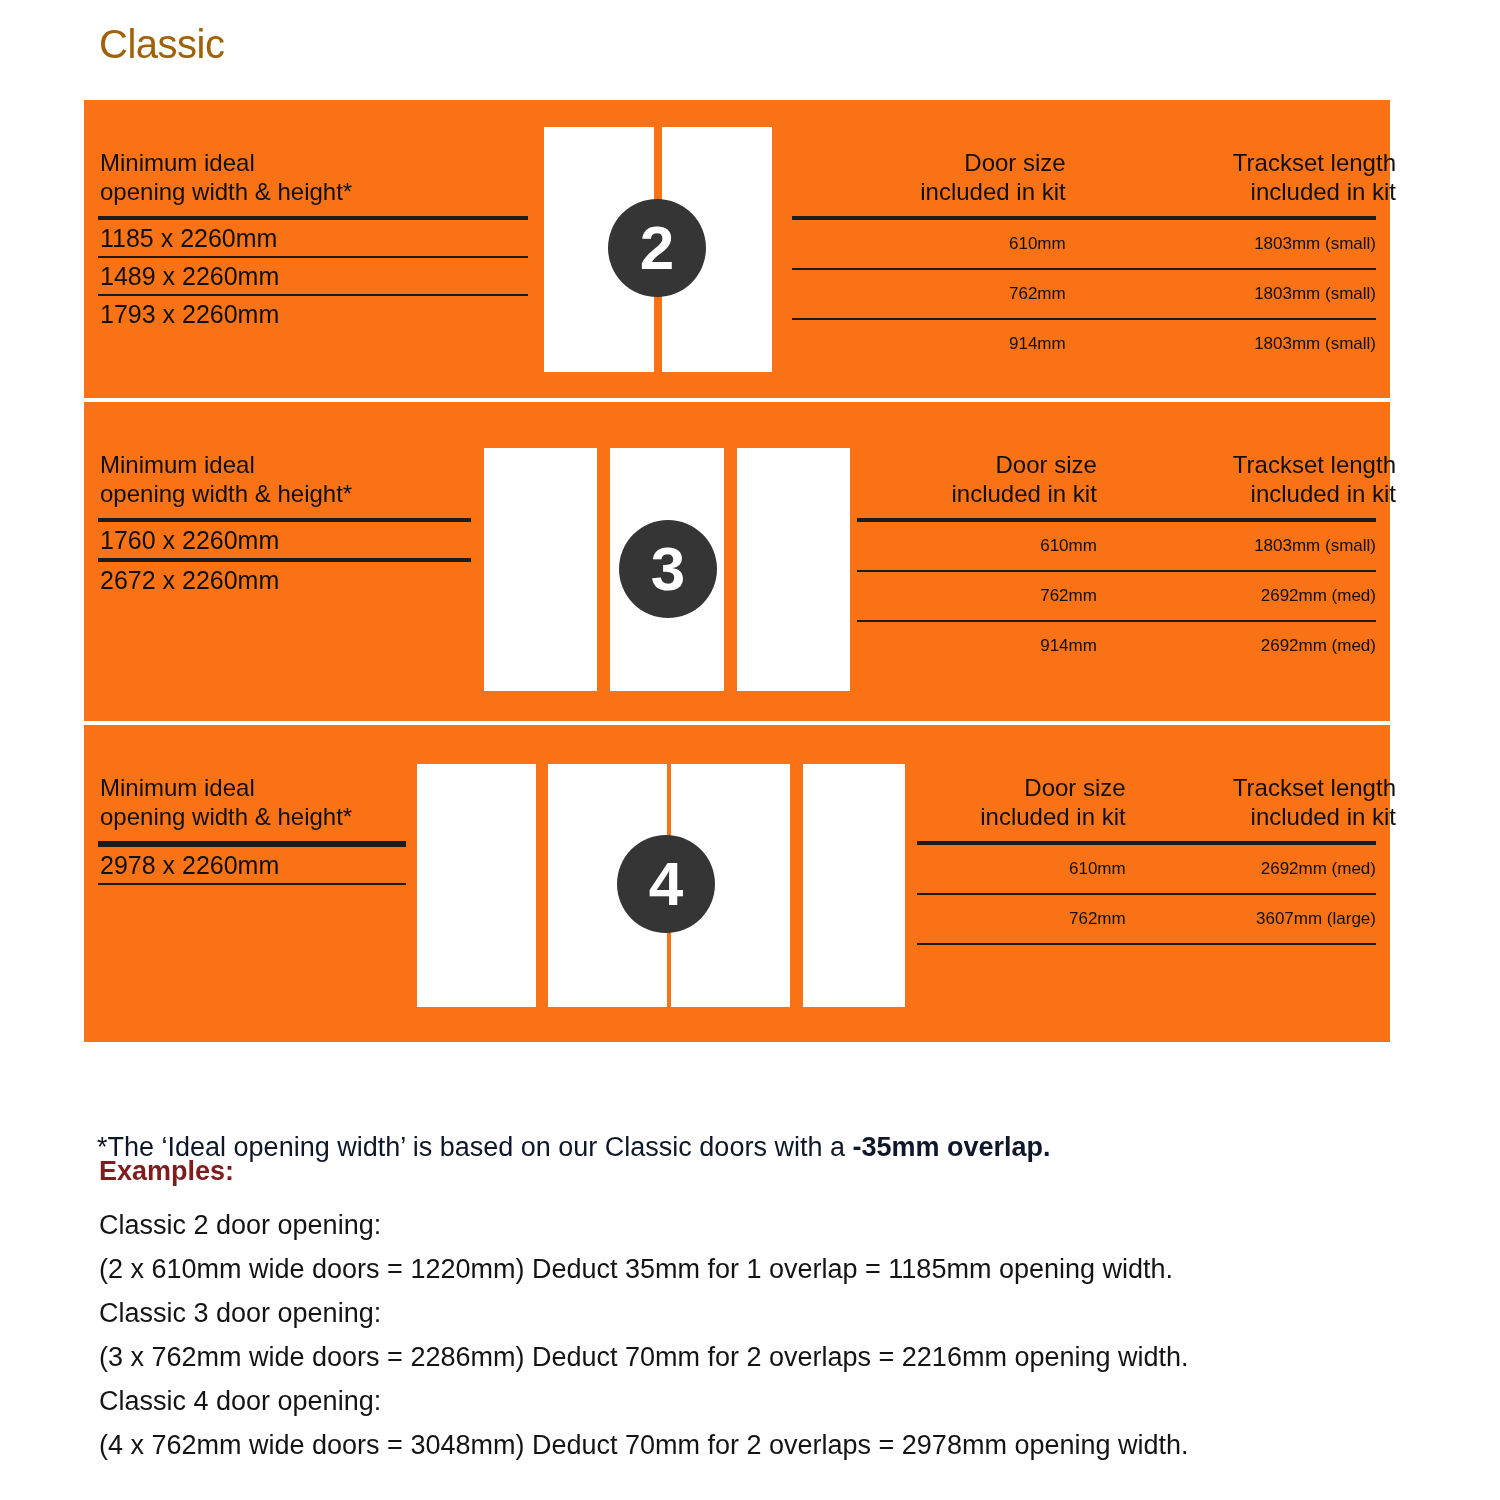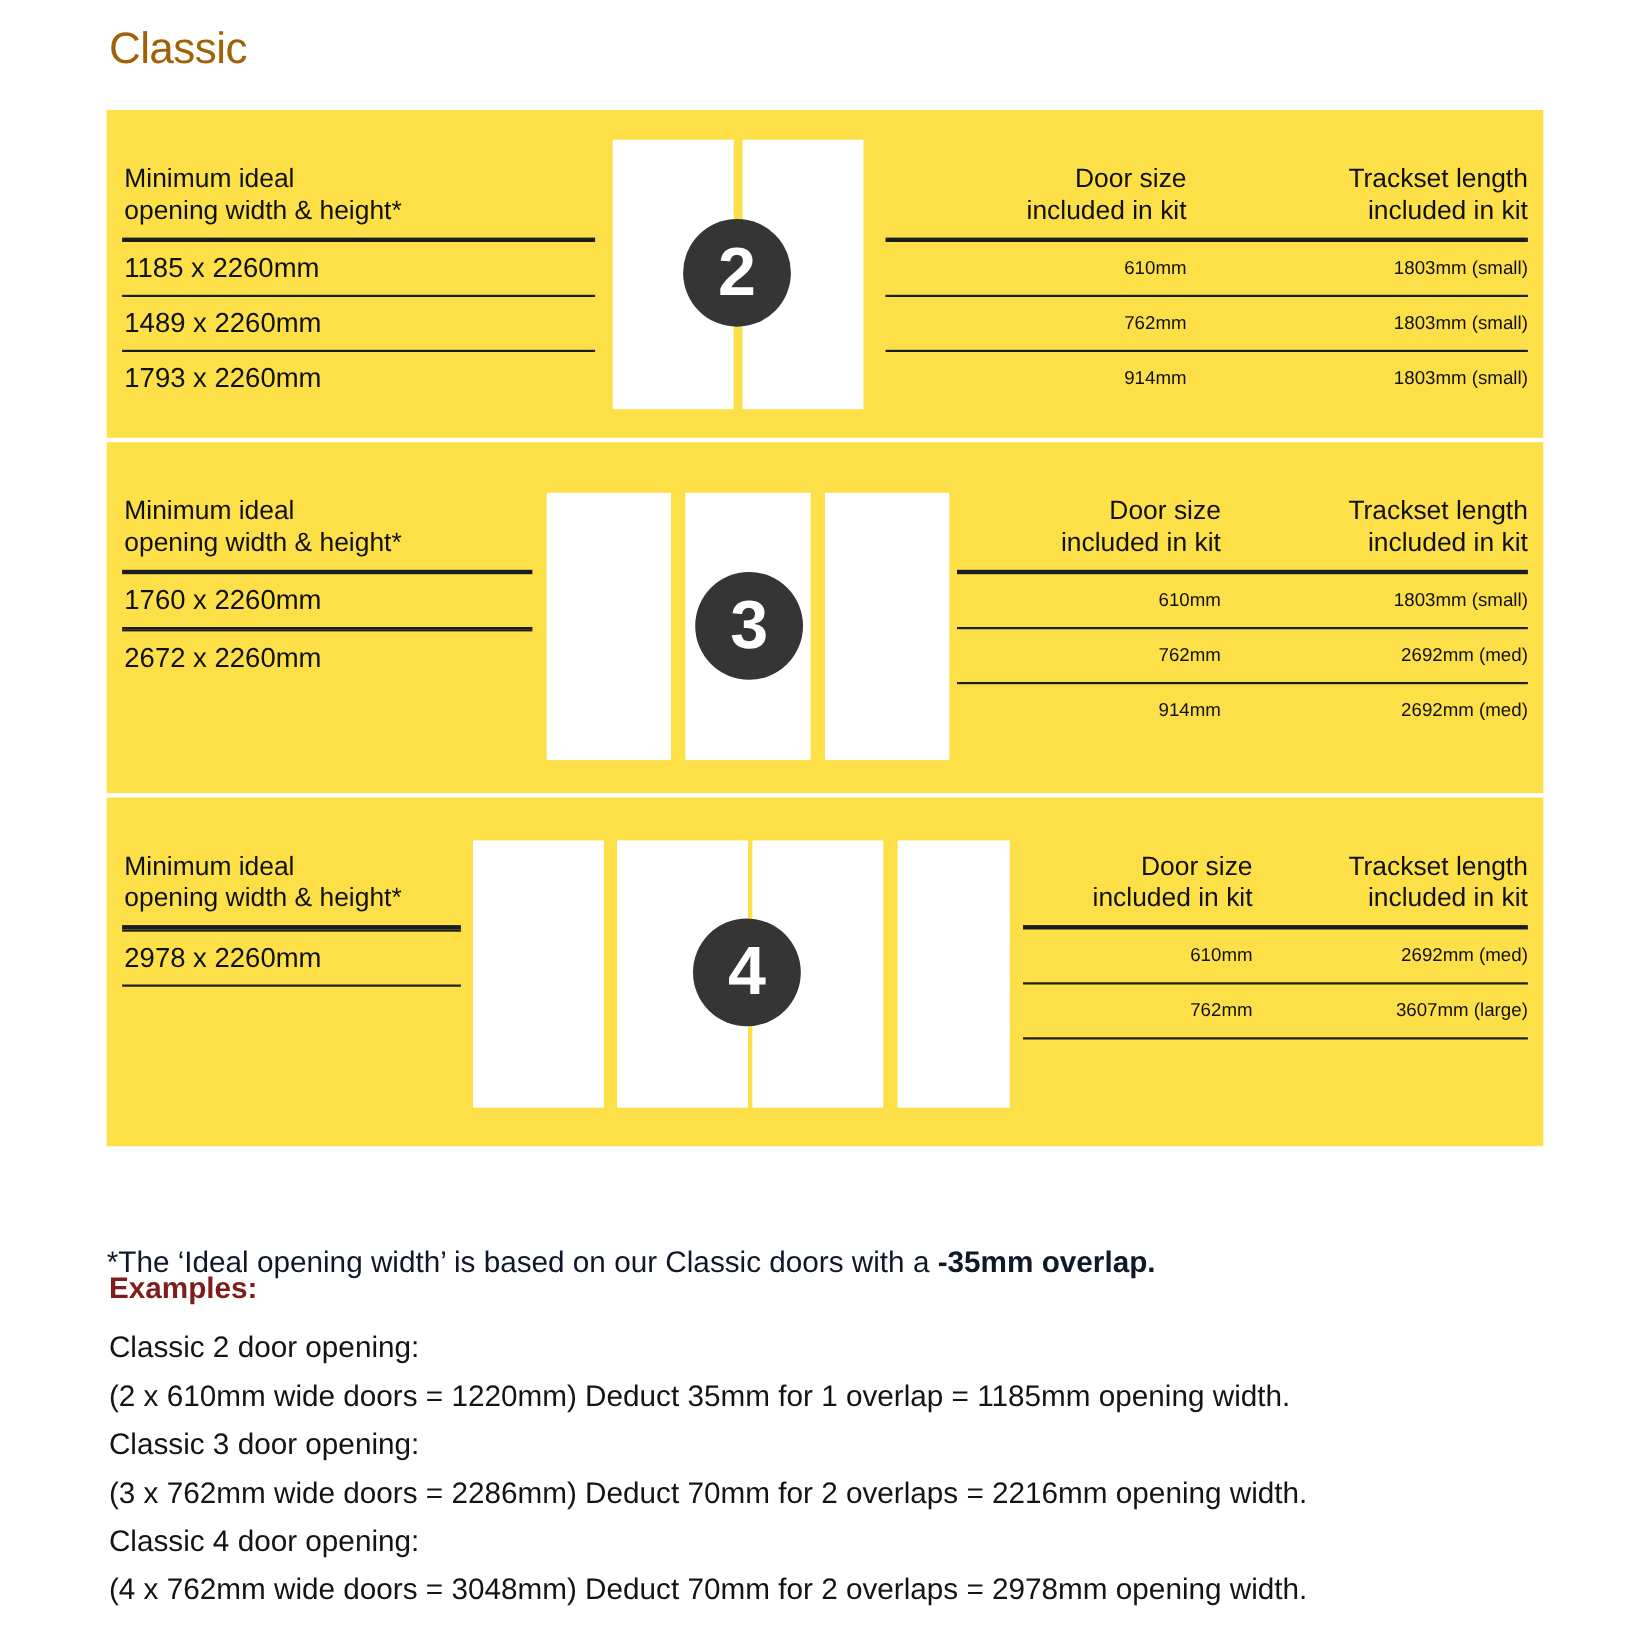--- a/index.html
+++ b/index.html
@@ -18,23 +18,23 @@
     left: 99px; top: 22px;
     font-size: 40px;
     font-weight: 400;
     letter-spacing: -0.5px;
     color: #a16207;
   }
 
   
   .card {
     position: absolute;
-    left: 97px; top: 100px;
+    left: 84px; top: 100px;
     width: 1306px; height: 942px;
-    background: #fde047;
+    background: #f97316;
     text-decoration: underline;
   }
 
   .section { position: absolute; left: 0; width: 100%; }
   .sec1 { top: 0;   height: 299px; }
   .sec2 { top: 302px; height: 320px; }
   .sec3 { top: 625px; height: 317px; }
 
   .divider {
     position: absolute; left: 0; width: 100%;
@@ -52,41 +52,42 @@
     font-weight: 400;
     white-space: pre-line;
     color: #101010;
   }
   .rule-thick { background: #1c1c1c; height: 4px; width: 100%; }
   .rule-thin  { background: #1c1c1c; height: 2px; width: 100%; }
 
   .row {
     display: flex;
     align-items: center;
-    height: 48px;
+    height: 36px;
     font-size: 25px;
     color: #101010;
   }
 
   
   .tl1 { left: 14px; top: 48px; width: 430px; }
   .tl2 { left: 14px; top: 48px; width: 373px; }
   .tl3 { left: 14px; top: 48px; width: 308px; }
 
   .tl1 .hdr, .tl2 .hdr, .tl3 .hdr { padding-left: 2px; margin-bottom: 10px; }
   .tl1 .row, .tl2 .row, .tl3 .row { padding-left: 2px; }
 
   
   .tr1 { left: 708px; top: 48px; width: 584px; }
   .tr2 { left: 773px; top: 48px; width: 519px; }
   .tr3 { left: 833px; top: 48px; width: 459px; }
 
   .rhead {
     display: flex;
     margin-bottom: 10px;
+    gap: 20px;
   }
   .rhead .c1 { flex: 0 0 52%; text-align: right; padding-right: 30px; }
   .rhead .c2 { flex: 0 0 48%; text-align: right; }
   .rrow { display: flex; height: 48px; align-items: center;
           font-size: 17px; color: #101010; }
   .rrow .c1 { flex: 0 0 52%; text-align: right; padding-right: 30px; }
   .rrow .c2 { flex: 0 0 48%; text-align: right; }
 
   
   .doors { position: absolute; display: flex; }

